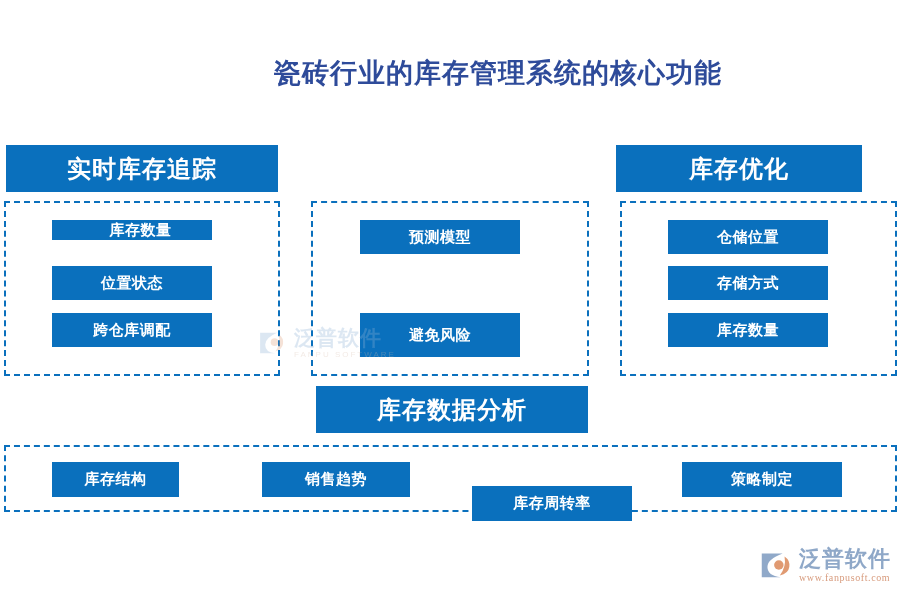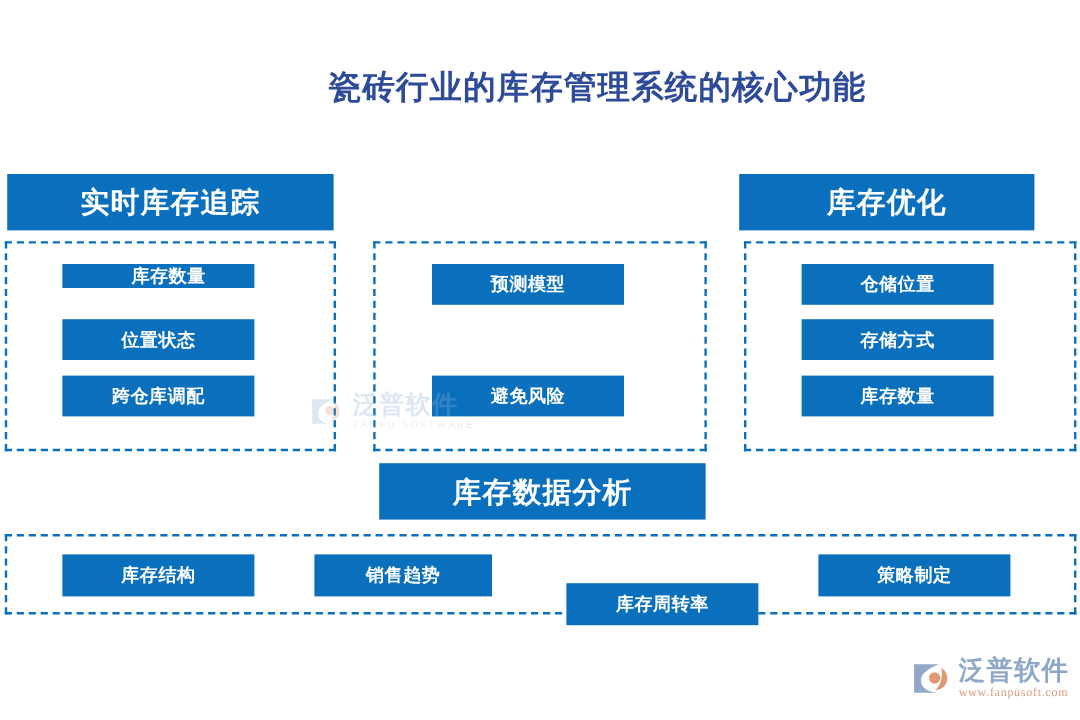--- a/index.html
+++ b/index.html
@@ -76,31 +76,31 @@
   .col1-dash { left: 4px;   top: 201px; width: 276px; height: 175px; }
   .col2-dash { left: 311px; top: 201px; width: 278px; height: 175px; }
   .col3-dash { left: 620px; top: 201px; width: 277px; height: 175px; }
 
   .c1i0 { left: 52px;  top: 220px; width: 160px; height: 20px; padding-left: 17px; }
   .c1i1 { left: 52px;  top: 266px; width: 160px; height: 34px; }
   .c1i2 { left: 52px;  top: 313px; width: 160px; height: 34px; }
 
   .c2i0 { left: 360px; top: 220px; width: 160px; height: 34px; }
   .c2i1 { left: 360px; top: 266px; width: 160px; height: 34px; }
-  .c2i2 { left: 360px; top: 313px; width: 160px; height: 34px; }
+  .c2i2 { left: 360px; top: 313px; width: 160px; height: 44px; }
 
   .c3i0 { left: 668px; top: 220px; width: 160px; height: 34px; }
   .c3i1 { left: 668px; top: 266px; width: 160px; height: 34px; }
   .c3i2 { left: 668px; top: 313px; width: 160px; height: 34px; }
 
   
   .bottom-head { left: 316px; top: 386px; width: 272px; height: 47px; }
   .bottom-dash { left: 4px;   top: 445px; width: 893px; height: 67px; }
 
-  .b0 { left: 52px;  top: 462px; width: 160px; height: 35px; }
+  .b0 { left: 52px;  top: 462px; width: 127px; height: 35px; }
   .b1 { left: 262px; top: 462px; width: 148px; height: 35px; }
   .b2 { left: 472px; top: 462px; width: 160px; height: 35px; margin-top: 24px; }
   .b3 { left: 682px; top: 462px; width: 160px; height: 35px; }
 
   
   .watermark {
     position: absolute;
     left: 255px;
     top: 322px;
     width: 190px;

